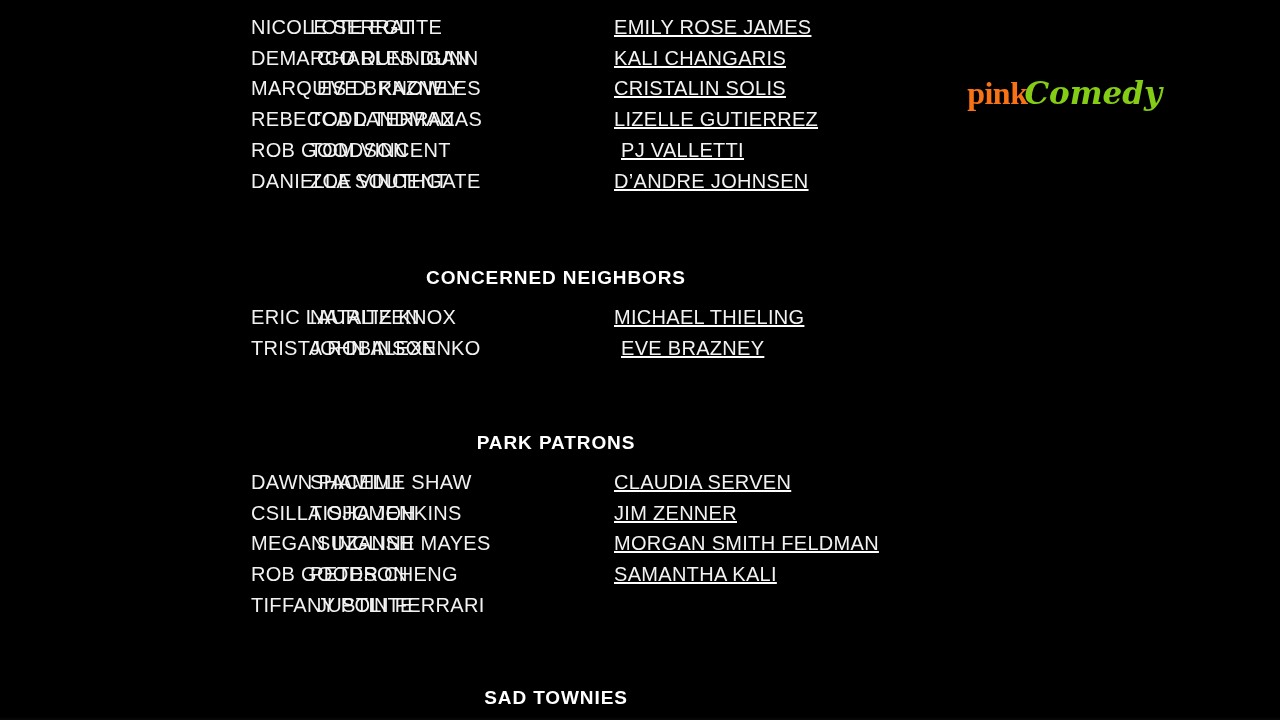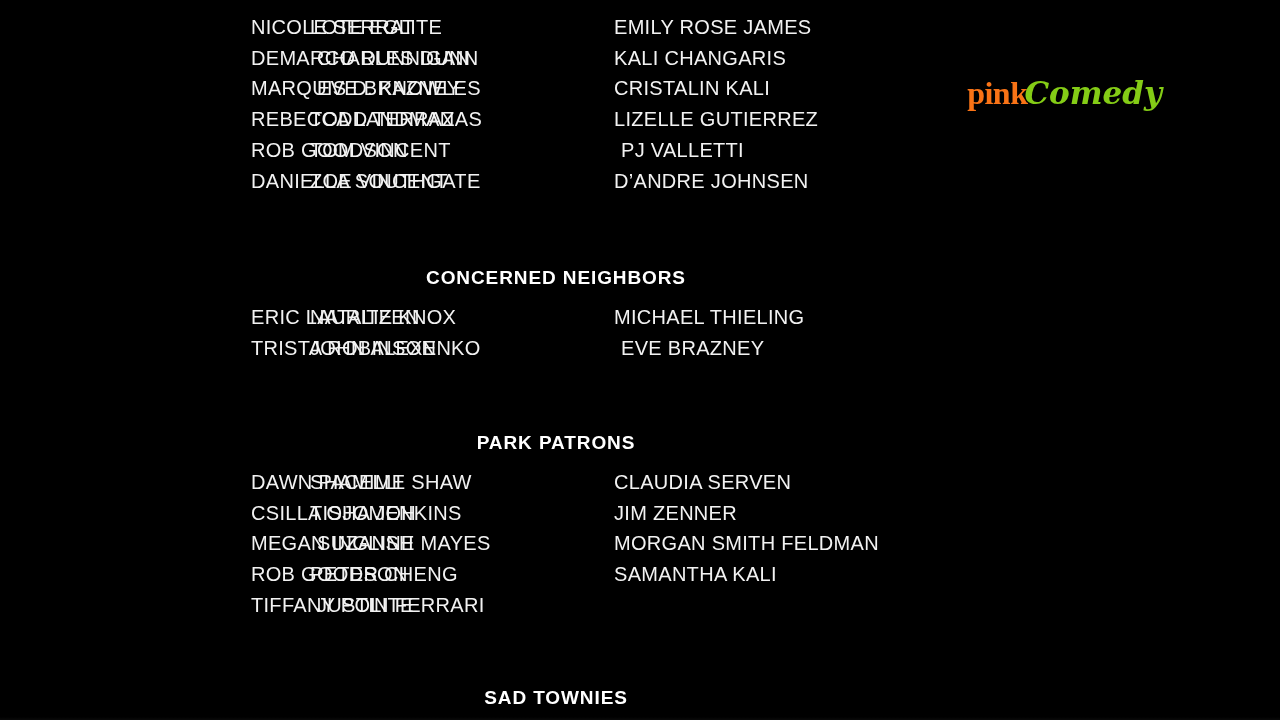--- a/index.html
+++ b/index.html
@@ -42,21 +42,21 @@
   .columns {
     display: flex;
     width: 1280px;
   }
 
   .col {
     box-sizing: border-box;
   }
   .col-1 { width: 305px; padding-left: 251px; }
   .col-2 { width: 304px; padding-left: 5px; }
-  .col-3 { width: 420px; padding-left: 5px; }
+  .col-3 { width: 420px; padding-left: 5px; text-decoration: underline; }
 
   .name {
     font-size: 20px;
     line-height: 30.7px;
     letter-spacing: 0.3px;
     white-space: nowrap;
     color: #f2f2f2;
   }
   .name.indent { padding-left: 7px; }
 
@@ -118,21 +118,21 @@
           <div class="name">LOTE EGLITE</div>
           <div class="name indent">CHARLES  DUNN</div>
           <div class="name indent">EVE BRAZNEY</div>
           <div class="name">TODD TERRAZAS</div>
           <div class="name">TOM VINCENT</div>
           <div class="name">ZOE VINCENT</div>
         </div>
         <div class="col col-3">
           <div class="name">EMILY ROSE JAMES</div>
           <div class="name">KALI CHANGARIS</div>
-          <div class="name">CRISTALIN KALI</div>
+          <div class="name">CRISTALIN SOLIS</div>
           <div class="name">LIZELLE GUTIERREZ</div>
           <div class="name indent">PJ  VALLETTI</div>
           <div class="name">D’ANDRE JOHNSEN</div>
         </div>
       </div>
     </div>
     <div class="credit-block" style="top: 267px;">
       <div class="section-heading">CONCERNED NEIGHBORS</div>
       <div style="height: 13px;"></div>
       <div class="columns">

